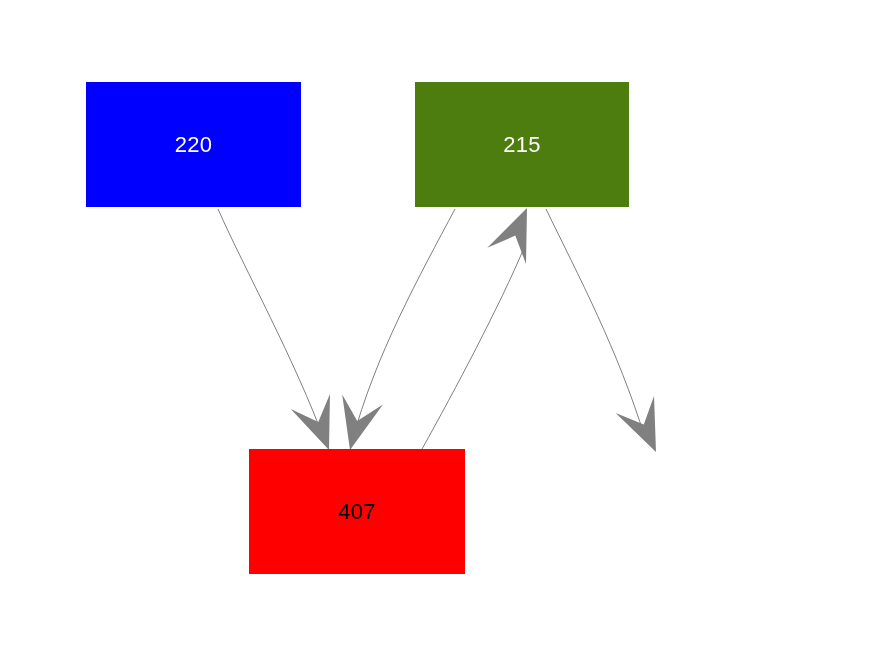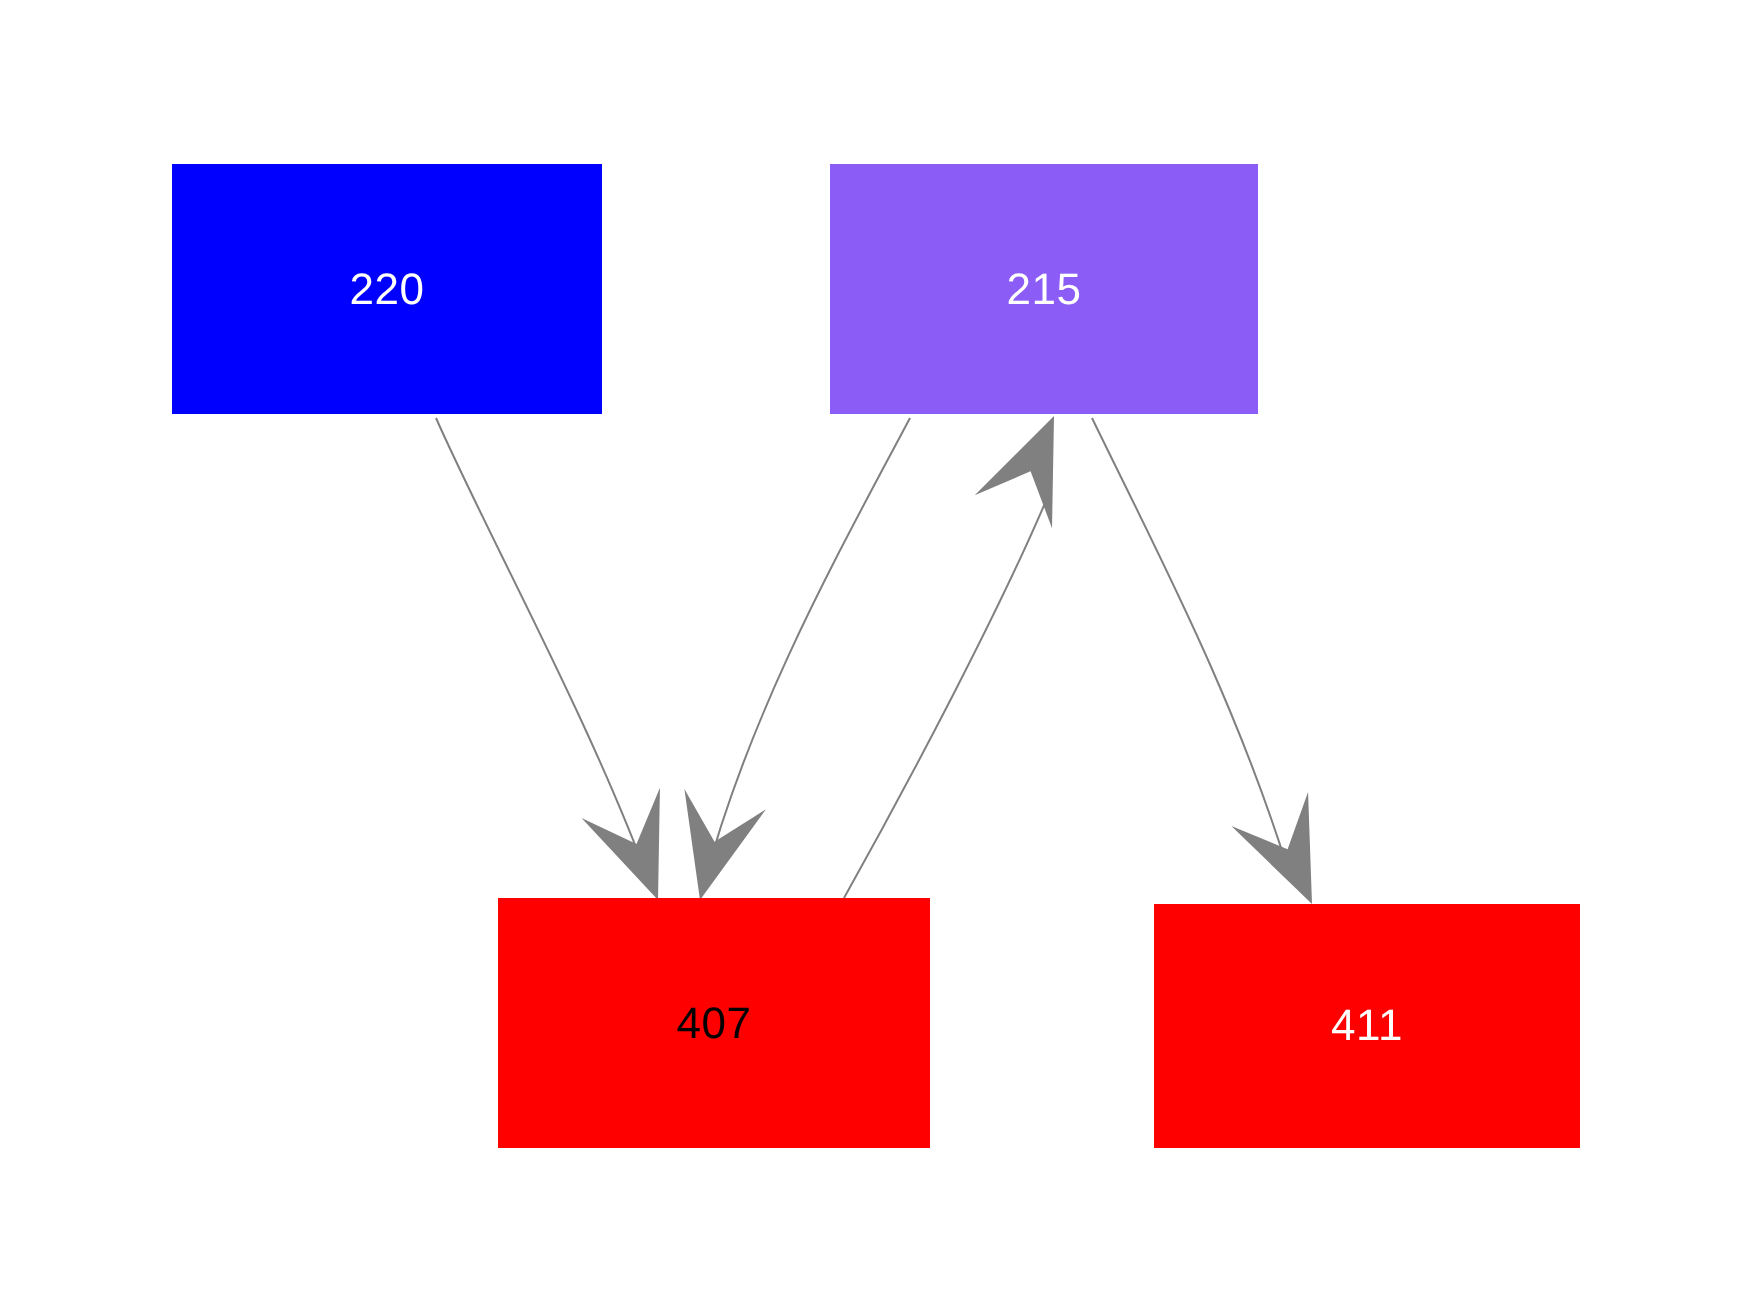--- a/index.html
+++ b/index.html
@@ -57,25 +57,22 @@
       <path d="M 422,449 C 455,390 500,305 524,248" fill="none" stroke="#808080" stroke-width="1"></path>
       <path d="M 527.00,208.00 L 487.35,247.66 L 515.28,235.62 L 526.01,264.07 Z" fill="#808080"></path>
       <path d="M 546,209 C 578,275 618,350 645,438" fill="none" stroke="#808080" stroke-width="1"></path>
       <path d="M 656.00,452.00 L 654.03,395.95 L 643.80,424.59 L 615.67,413.04 Z" fill="#808080"></path>
     </svg>
 
   <div class="graph-node" style="left: 86px; top: 82px; width: 215px; height: 125px; background: rgb(0, 0, 255); font-size: 22px; color: rgb(255, 255, 255);">
     <span class="node-label">220</span>
   </div>
 
-  <div class="graph-node" style="left: 415px; top: 82px; width: 214px; height: 125px; background: #8b5cf6; font-size: 22px; color: rgb(255, 255, 255);">
+  <div class="graph-node" style="left: 415px; top: 82px; width: 214px; height: 125px; background: #4d7c0f; font-size: 22px; color: rgb(255, 255, 255);">
     <span class="node-label">215</span>
   </div>
 
   <div class="graph-node" style="left: 249px; top: 449px; width: 216px; height: 125px; background: rgb(255, 0, 0); font-size: 22px; color: #000000;">
     <span class="node-label">407</span>
   </div>
 
-  <div class="graph-node" style="left: 577px; top: 452px; width: 213px; height: 122px; background: rgb(255, 0, 0); font-size: 22px; color: rgb(255, 255, 255);">
-    <span class="node-label">411</span>
-  </div>
 
 </div>
 
 </body></html>

